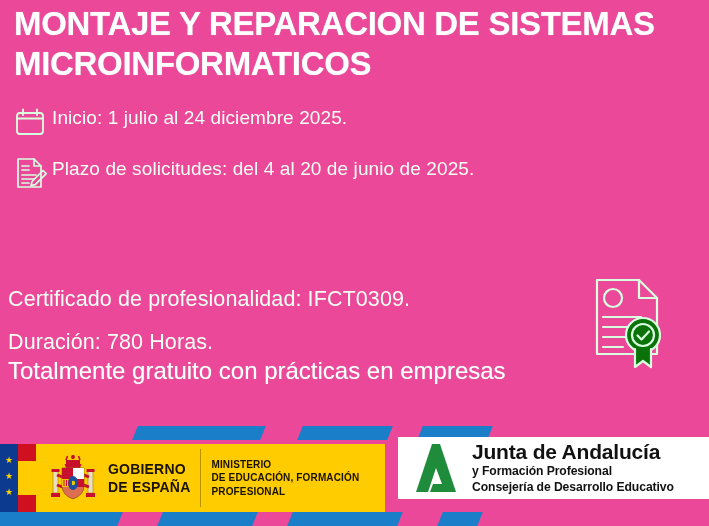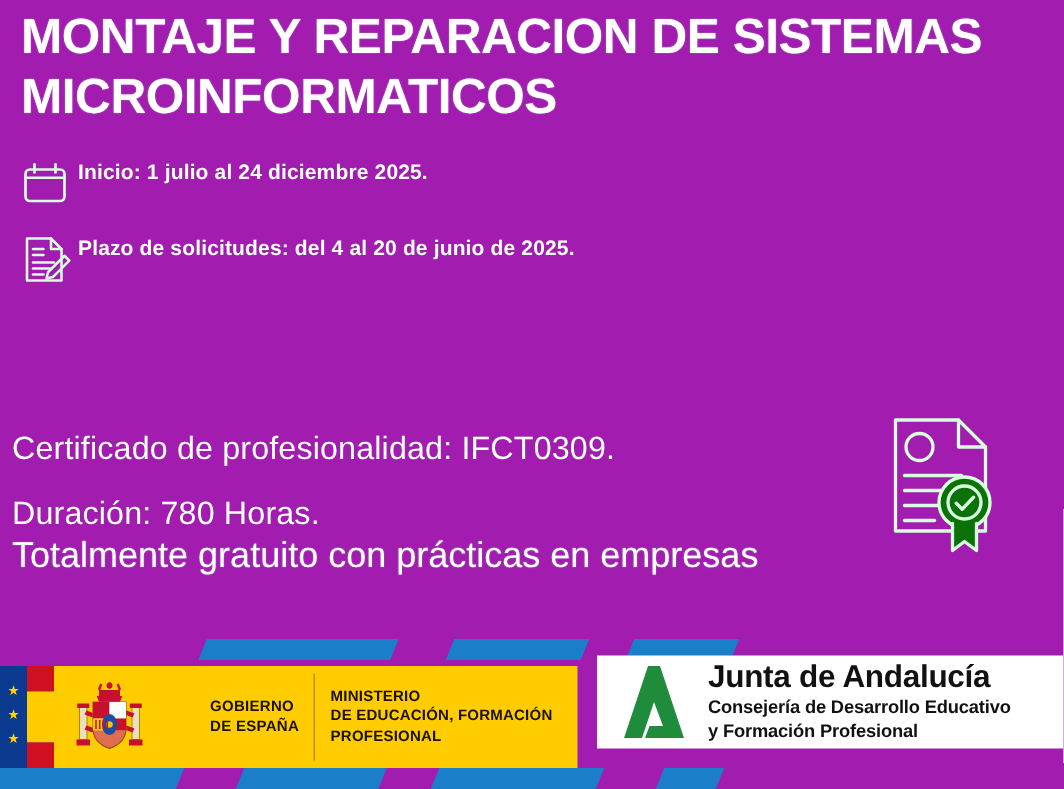--- a/index.html
+++ b/index.html
@@ -4,21 +4,21 @@
 <style>
   html, body {
     margin: 0;
     padding: 0;
     background: #ffffff;
   }
   .poster {
     position: relative;
     width: 709px;
     height: 526px;
-    background: #a21caf;
+    background: #ec4899;
     overflow: hidden;
     font-family: "Liberation Sans", sans-serif;
     color: #ffffff;
   }
 
   
   .title {
     position: absolute;
     left: 14px;
     top: 4px;
@@ -46,26 +46,25 @@
   .info-icon {
     flex: 0 0 44px;
     width: 44px;
     height: 44px;
     display: flex;
     align-items: center;
     justify-content: center;
   }
   .info-icon svg { display: block; }
   .info-text {
-    font-size: 14px;
+    font-size: 19px;
     line-height: 1.32;
     color: #f4fff4;
     padding-top: 5px;
     letter-spacing: 0.1px;
-    font-weight: bold;
   }
 
   
   .plain-lines {
     position: absolute;
     left: 8px;
     top: 272px;
     width: 560px;
   }
   .plain-line {
@@ -166,27 +165,26 @@
     flex: 0 0 62px;
     height: 60px;
     display: flex;
     align-items: center;
     justify-content: center;
   }
   .coat svg { display: block; }
   .gob-label {
     flex: 0 0 auto;
     color: #1a1200;
-    font-size: 10px;
+    font-size: 14px;
     font-weight: bold;
     line-height: 1.3;
     letter-spacing: 0.2px;
     padding-left: 4px;
     padding-right: 10px;
-    margin-left: 32px;
   }
   .gob-divider {
     flex: 0 0 1px;
     width: 1px;
     background: #b99400;
     height: 58px;
     align-self: center;
   }
   .min-label {
     flex: 1;
@@ -367,18 +365,18 @@
   </div>
 
   <div class="junta-block">
     <div class="junta-mark">
       <svg width="58" height="52" viewBox="0 0 58 52">
         <path d="M26 2 L10 50 H22 L30 26 L36 42 H27 L24 50 H50 L34 2 Z" fill="#1e8c3a"></path>
       </svg>
     </div>
     <div class="junta-text">
       <div class="junta-title">Junta de Andalucía</div>
+      <div class="junta-sub">y Formación Profesional</div>
       <div class="junta-sub">Consejería de Desarrollo Educativo</div>
-      <div class="junta-sub">y Formación Profesional</div>
     </div>
   </div>
 
 </div>
 
 </body></html>

